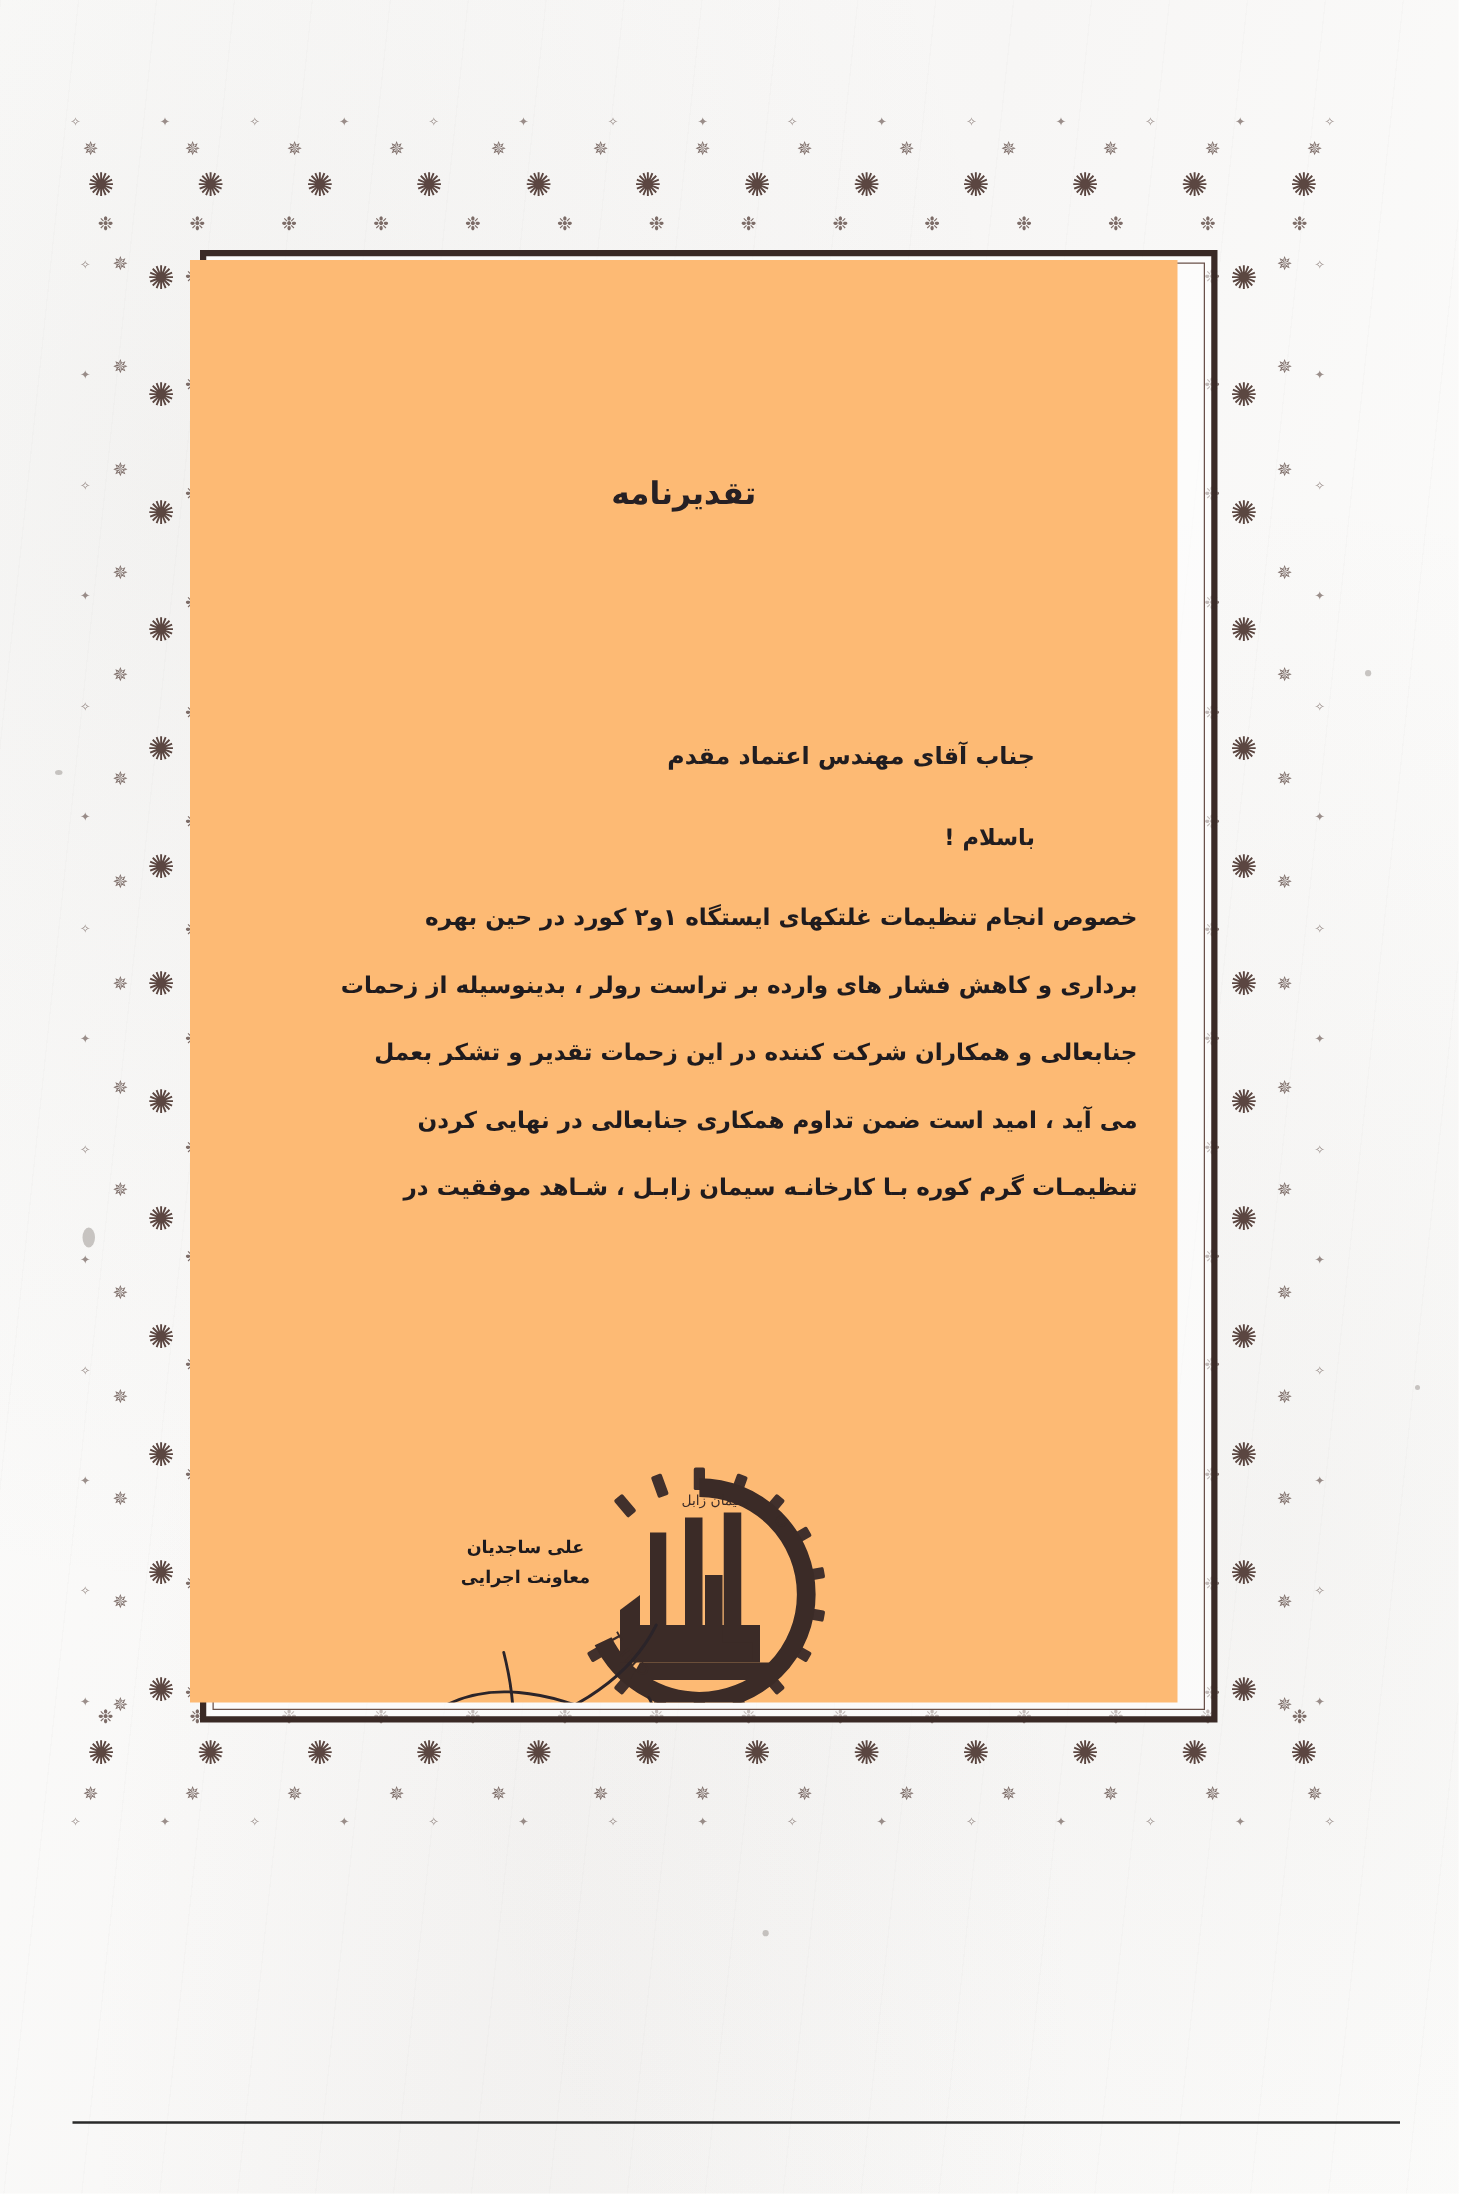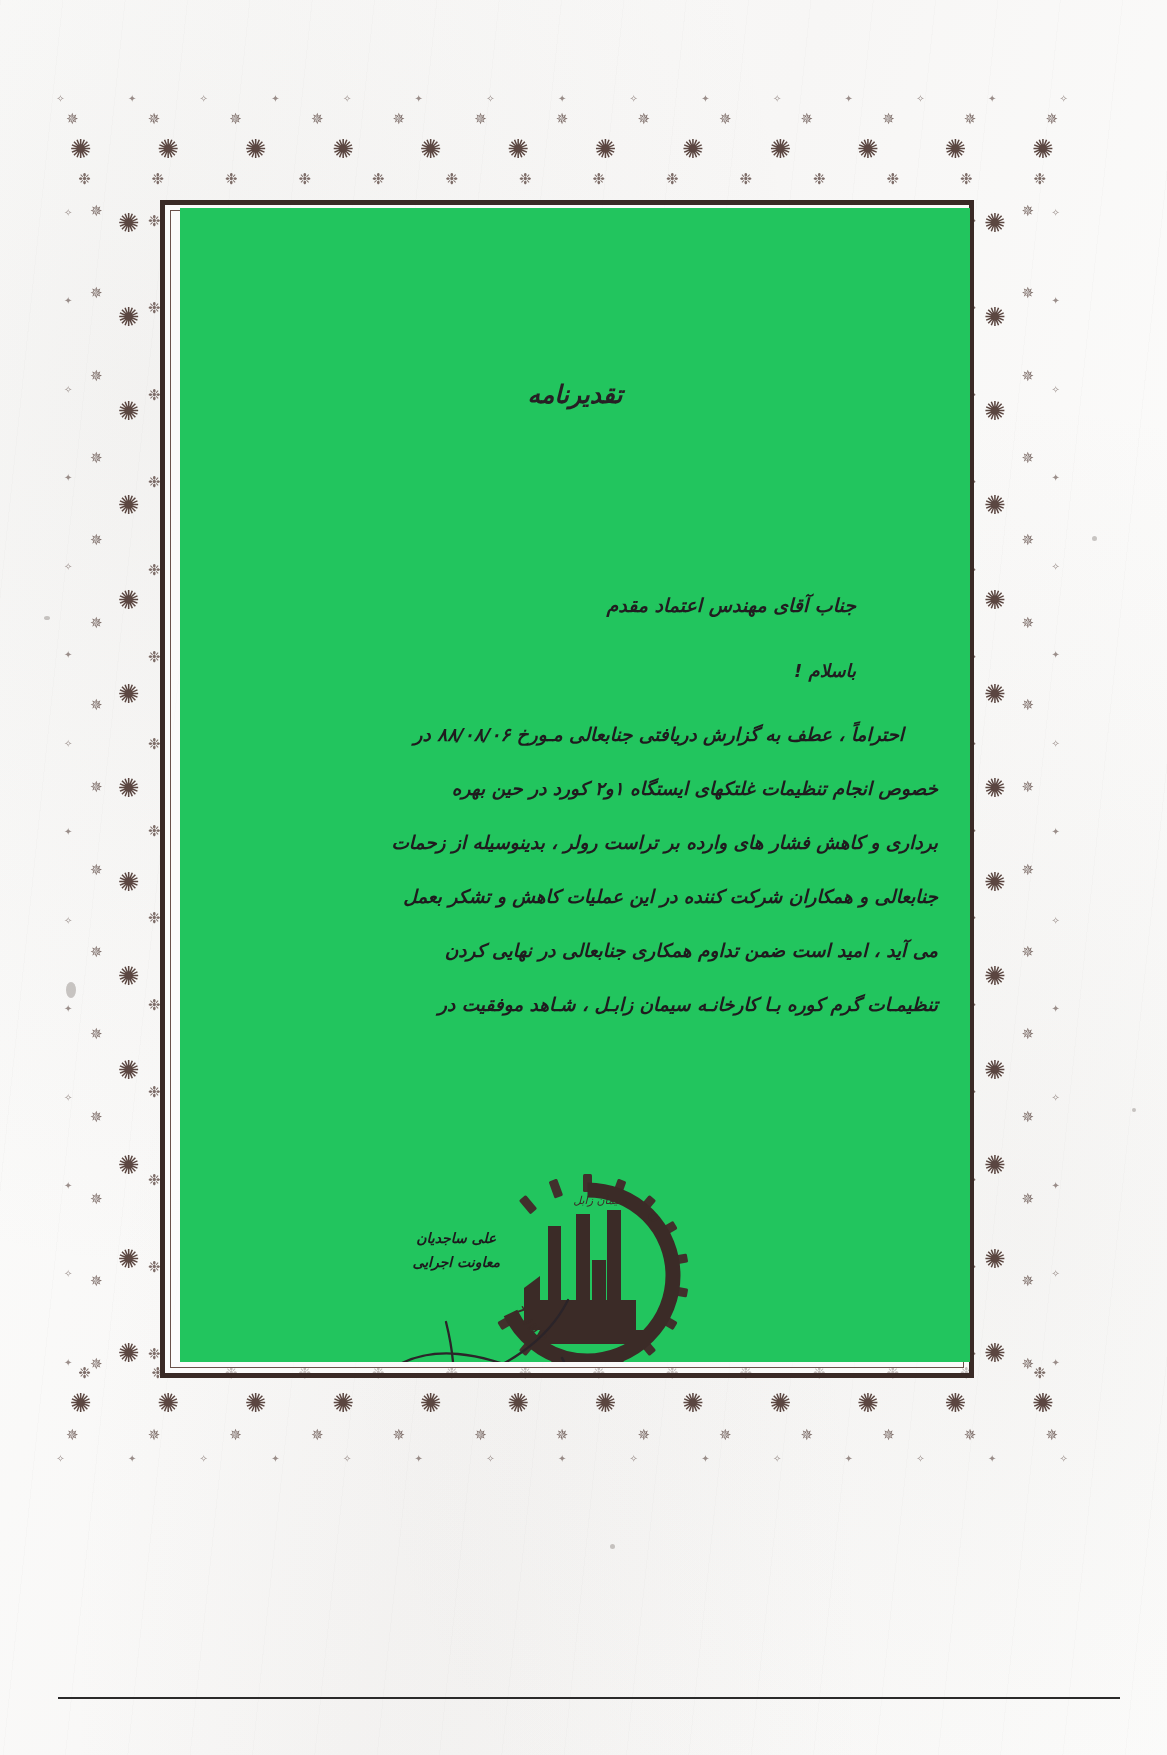--- a/index.html
+++ b/index.html
@@ -101,25 +101,24 @@
   .frame-rule::after {
     content: "";
     position: absolute;
     inset: 5px;
     border: 1px solid #6a514a;
   }
 
   
   .sheet {
     position: absolute;
-    left: 124px; top: 120px;
+    left: 96px; top: 120px;
     width: 790px; height: 1154px;
-    background: #22c55e;
+    background: #fdba74;
     overflow: hidden;
-    font-style: italic;
   }
 
   
   .doc-title {
     position: absolute;
     left: 0; right: 0;
     top: 172px;
     text-align: center;
     font-family: "DejaVu Sans", sans-serif;
     font-size: 25px;
@@ -485,24 +484,23 @@
 
     <div class="sheet">
 
       <div class="doc-title">تقدیرنامه</div>
 
       <div class="addressee">جناب آقای مهندس اعتماد مقدم</div>
 
       <div class="salutation">باسلام !</div>
 
       <div class="body-text">
-        <span class="body-line first">احتراماً ، عطف به گزارش دریافتی جنابعالی مـورخ ۸۸/۰۸/۰۶ در</span>
         <span class="body-line">خصوص انجام تنظیمات غلتکهای ایستگاه ۱و۲ کورد در حین بهره</span>
         <span class="body-line">برداری و کاهش فشار های وارده بر تراست رولر ، بدینوسیله از زحمات</span>
-        <span class="body-line">جنابعالی و همکاران شرکت کننده در این عملیات کاهش و تشکر بعمل</span>
+        <span class="body-line">جنابعالی و همکاران شرکت کننده در این زحمات تقدیر و تشکر بعمل</span>
         <span class="body-line">می آید ، امید است ضمن تداوم همکاری جنابعالی در نهایی کردن</span>
         <span class="body-line">تنظیمـات گرم کوره بـا کارخانـه سیمان زابـل ، شـاهد موفقیت در</span>
       </div>
 
       <div class="logo">
         <svg viewBox="0 0 215 215" width="215" height="215" aria-hidden="true">
 
           <g fill="#3b2b27">
             <path d="M107.5 16 a91.5 91.5 0 1 1 -0.1 0 z
                      M107.5 30 a77.5 77.5 0 1 0 0.1 0 z" opacity="0"></path>

